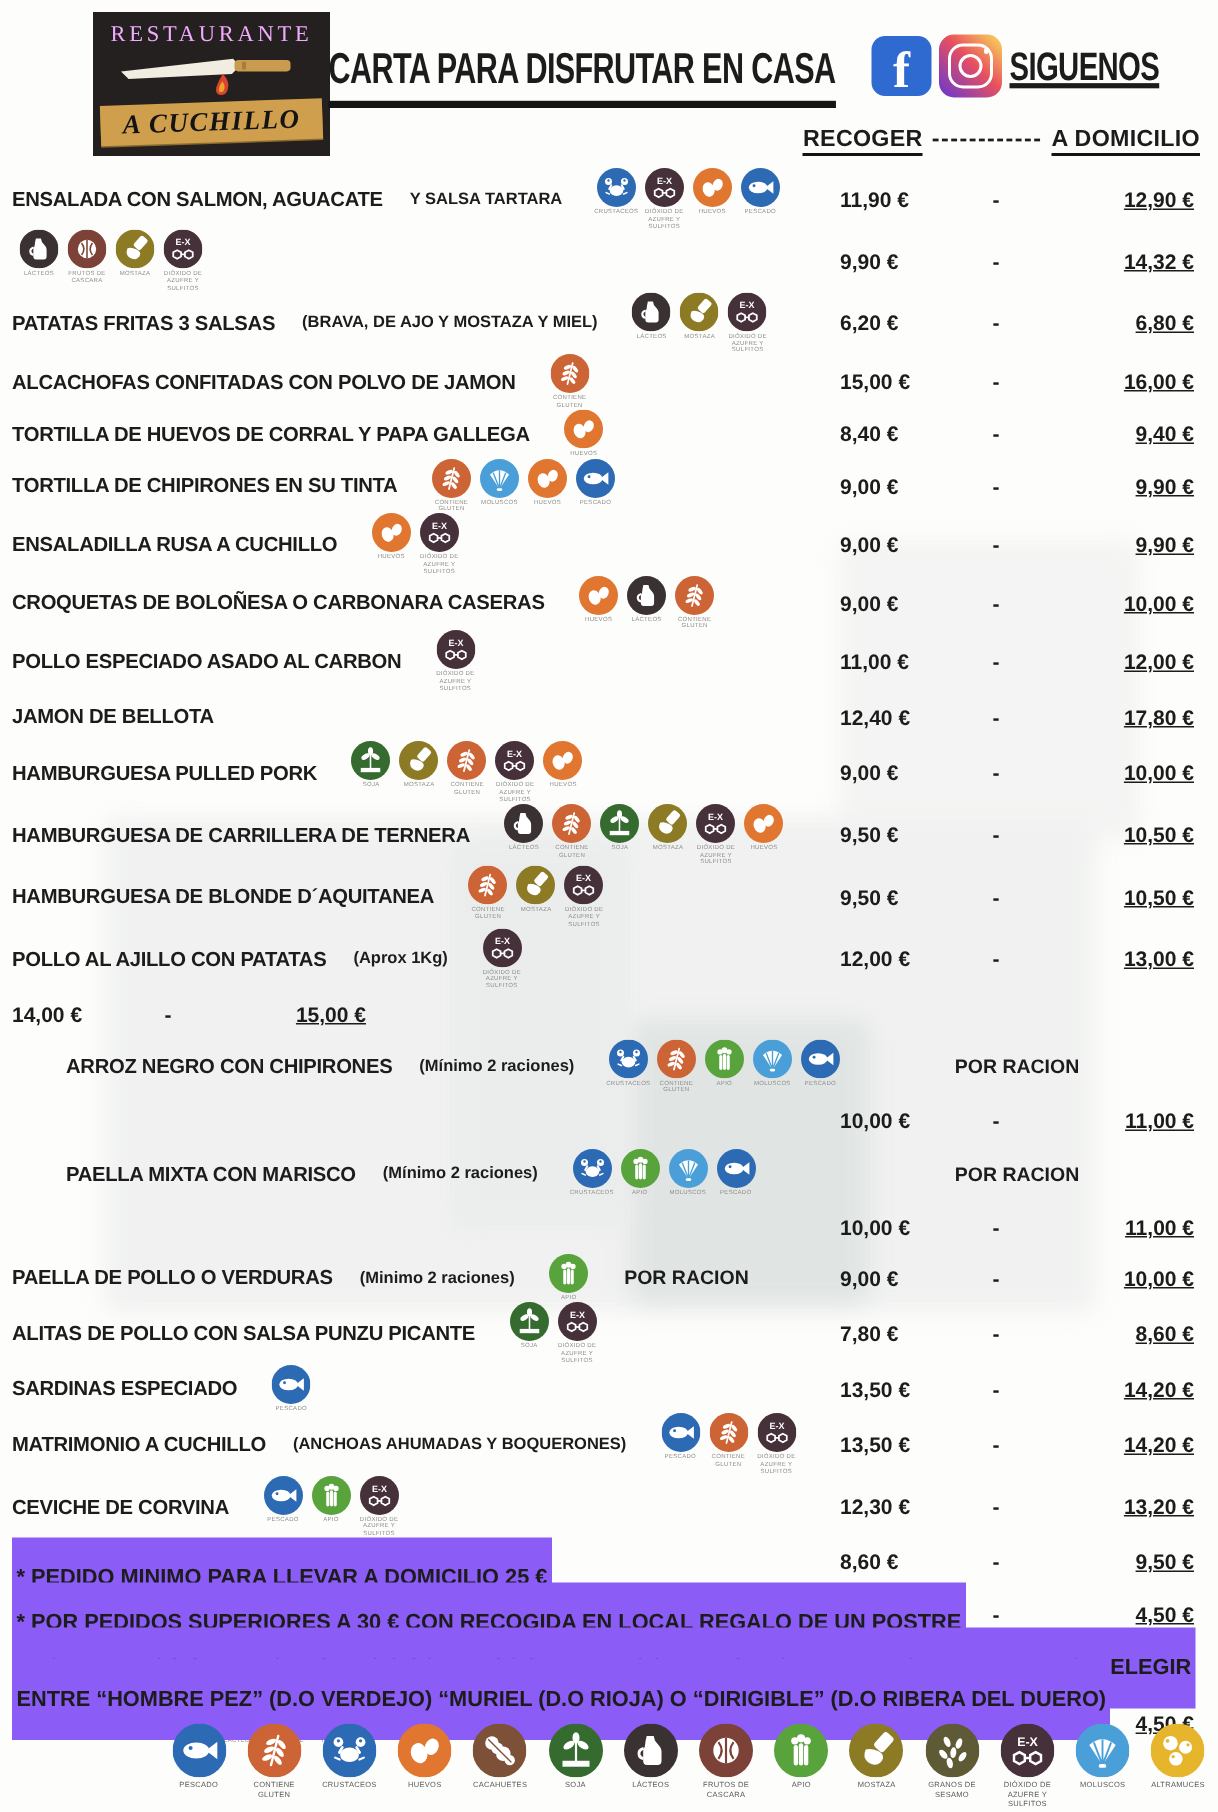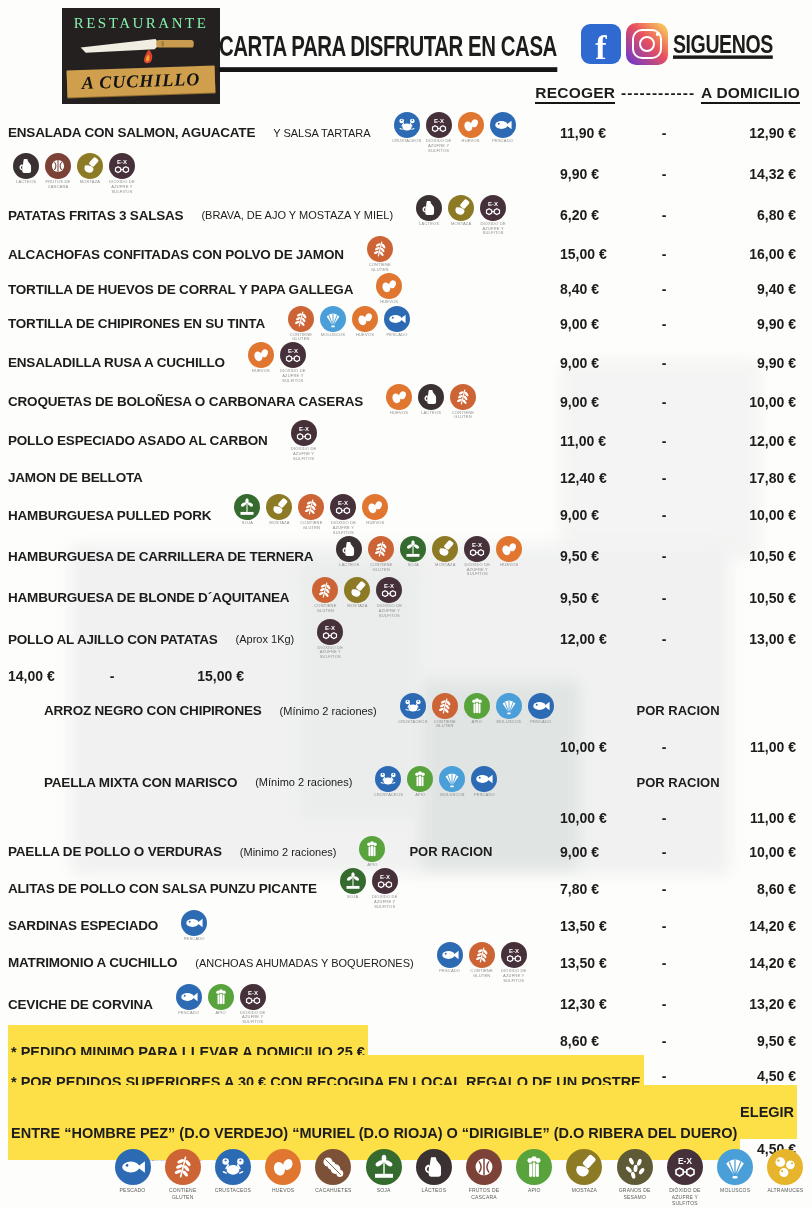--- a/index.html
+++ b/index.html
@@ -9,21 +9,21 @@
   .wm{position:absolute;z-index:0;filter:blur(7px);border-radius:10px;}
   .wm1{left:70px;top:545px;width:660px;height:330px;background:#edefee;opacity:.8;}
   .wm2{left:420px;top:680px;width:160px;height:190px;background:#dde2e1;opacity:.8;}
   .wm3{left:560px;top:360px;width:200px;height:200px;background:#f0f1f0;opacity:.7;}
   .wm4{left:300px;top:560px;width:120px;height:260px;background:#e9eceb;opacity:.7;}
   .z{position:relative;z-index:1;}
 
   
   .logo{position:absolute;left:64px;top:10px;width:154px;height:92px;background:#242020;
         box-shadow:0 0 0 2px #242020;}
-  .logo-rest{color:#86efac;font-family:"Liberation Serif","DejaVu Serif",serif;
+  .logo-rest{color:#f0abfc;font-family:"Liberation Serif","DejaVu Serif",serif;
         font-size:15px;letter-spacing:2.5px;text-align:center;margin-top:5px;}
   .logo-knife{position:absolute;left:2px;top:24px;width:150px;height:34px;}
   .logo-band{position:absolute;bottom:7px;left:3px;right:3px;height:27px;background:#cf9f4d;
         transform:rotate(-2deg);display:flex;align-items:center;justify-content:center;
         box-shadow:0 1px 0 #8a6a2e;}
   .logo-band span{font-family:"Liberation Serif","DejaVu Serif",serif;font-style:italic;
         font-weight:bold;font-size:18px;letter-spacing:1px;color:#141414;white-space:nowrap;}
   .title{position:absolute;left:219px;top:30px;font-weight:bold;font-size:24px;white-space:nowrap;
         border-bottom:4px solid #151515;padding-bottom:3px;transform:scale(.85,1.2);
         transform-origin:left top;letter-spacing:-.5px;}
@@ -43,36 +43,36 @@
   .cols-header .u{border-bottom:2.5px solid #151515;padding-bottom:1px;}
   .cols-header .dash{margin:0 6px;letter-spacing:1px;}
 
   
   .menu{position:absolute;top:112px;left:8px;right:4px;}
   .mrow{display:flex;align-items:center;min-height:32.8px;}
   .mrow.tall{min-height:36px;margin-left:36px;}
   .mrow.price-only{min-height:35px;}
   .mleft{flex:1;display:flex;align-items:center;gap:18px;min-width:0;}
   .mname{font-weight:bold;font-size:13.5px;letter-spacing:-.2px;white-space:nowrap;}
-  .mnote{font-weight:normal;font-size:11px;white-space:nowrap;}
+  .mnote{font-weight:bold;font-size:11px;white-space:nowrap;}
   .micons{display:flex;align-items:flex-start;gap:2px;margin-left:3px;}
   .al{display:flex;flex-direction:column;align-items:center;width:30px;}
   .alsvg{width:26px;height:26px;display:block;}
   .al-label{font-size:4px;color:#8d8d8d;text-align:center;line-height:1.2;margin-top:1px;
         letter-spacing:.2px;}
   .pr-inline{font-weight:bold;font-size:13px;margin-left:4px;white-space:nowrap;}
   .p1{width:80px;font-weight:bold;font-size:14px;white-space:nowrap;}
   .pd{width:48px;text-align:center;font-weight:bold;font-size:14px;}
-  .p2{width:108px;text-align:right;font-weight:bold;font-size:14px;white-space:nowrap;padding-right:12px;}
+  .p2{width:108px;text-align:right;font-weight:bold;font-size:14px;white-space:nowrap;padding-right:12px;text-decoration:underline;}
   .p-span{width:236px;text-align:center;font-weight:bold;font-size:13px;padding-right:12px;}
 
   
   .notes{position:absolute;top:1042px;left:8px;right:8px;}
   .note-line{margin-bottom:8px;font-weight:bold;font-size:14.5px;line-height:1.5;}
-  .note-line .hl{background:#fde047;padding:19px 3px;box-decoration-break:clone;
+  .note-line .hl{background:#8b5cf6;padding:19px 3px;box-decoration-break:clone;
         -webkit-box-decoration-break:clone;}
 
   
   .legend{position:absolute;left:108px;right:2px;bottom:2px;display:flex;justify-content:space-between;}
   .lg{display:flex;flex-direction:column;align-items:center;width:49px;}
   .lgsvg{width:36px;height:36px;display:block;}
   .lg-label{font-size:5px;color:#5a5a5a;text-align:center;line-height:1.25;margin-top:2px;
         letter-spacing:.2px;}
 </style>
 </head>

